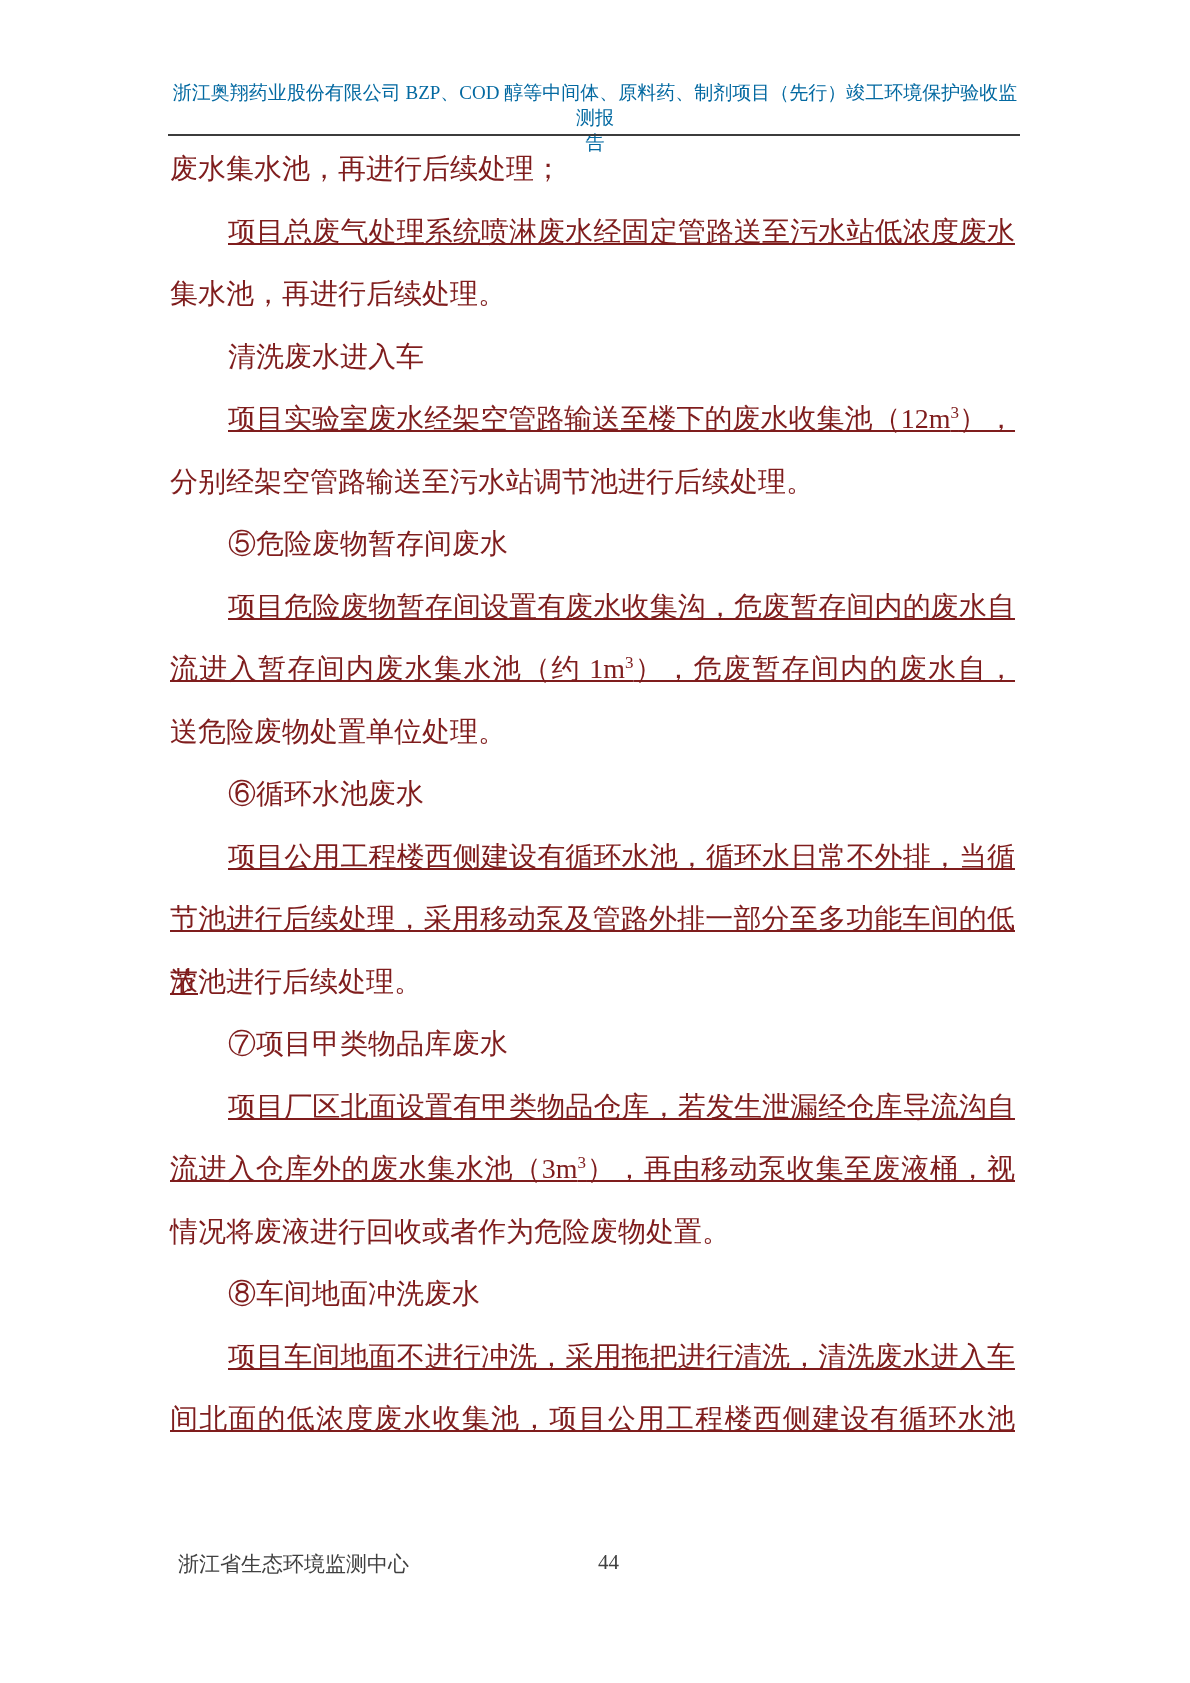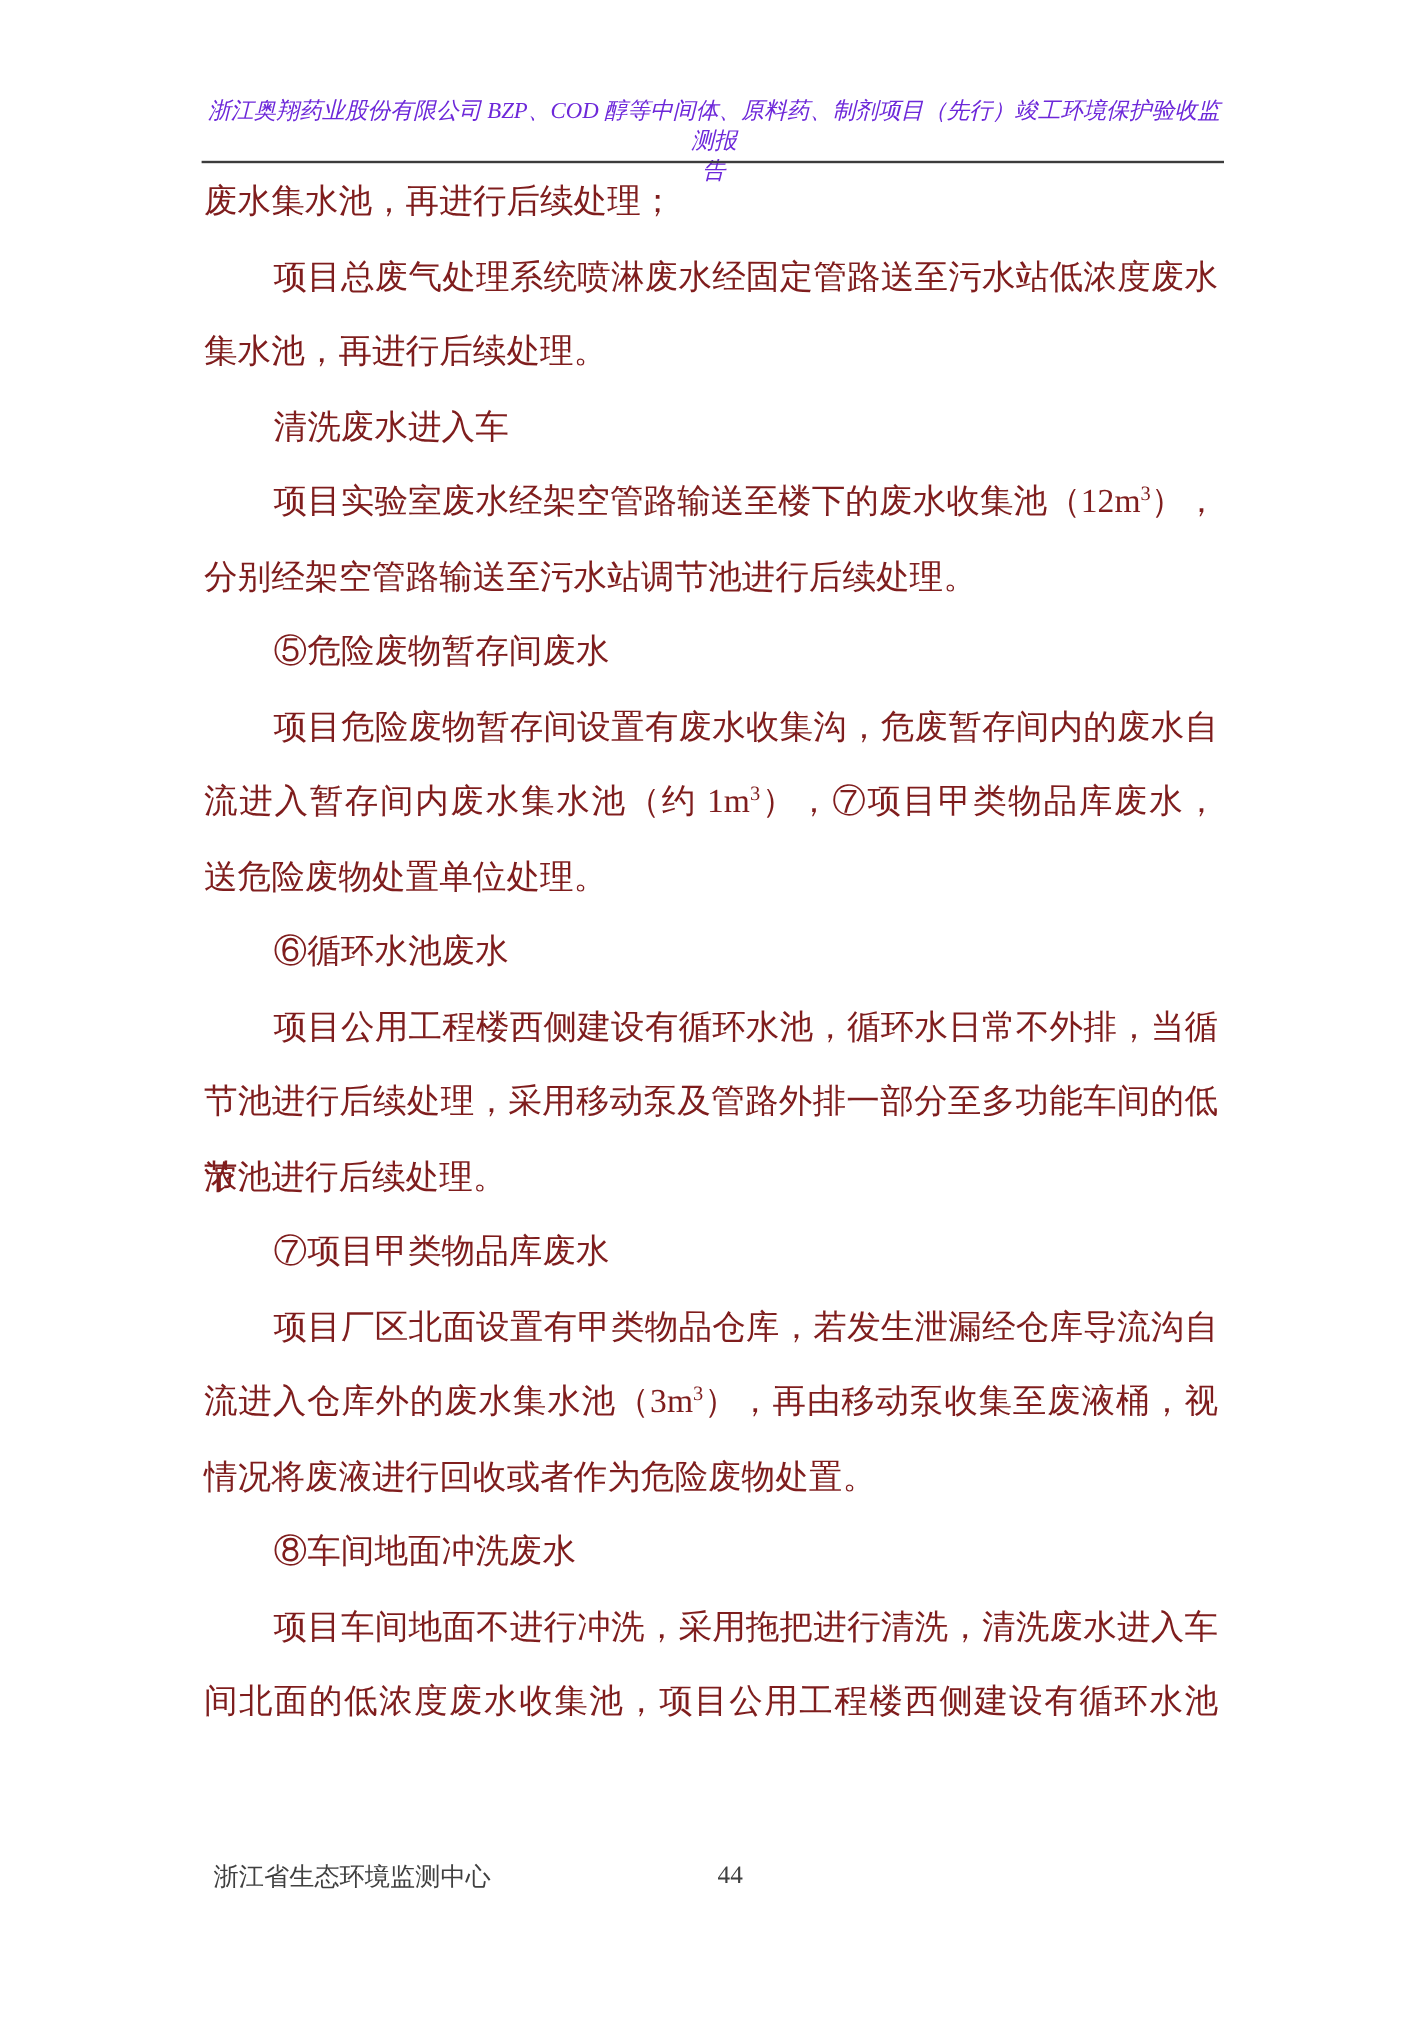--- a/index.html
+++ b/index.html
@@ -18,22 +18,21 @@
   }
   
   .header-text {
     position: absolute;
     top: 80px;
     left: 172px;
     right: 172px;
     text-align: center;
     font-size: 19px;
     line-height: 25px;
-    color: #6d28d9;
-    font-style: italic;
+    color: #0369a1;
   }
   .header-rule {
     position: absolute;
     top: 134px;
     left: 168px;
     right: 170px;
     border-top: 2px solid #3c3c3c;
   }
   
   .doc-body {
@@ -48,20 +47,21 @@
     font-size: 28px;
     letter-spacing: 0;
     color: #7f1d1d;
     text-align: left;
     white-space: nowrap;
   }
   .line.full {
     white-space: normal;
     text-align: justify;
     text-align-last: justify;
+    text-decoration: underline;
   }
   .line.indent {
     text-indent: 58px;
   }
   .line sup {
     font-size: 17px;
     line-height: 0;
   }
   
   .doc-footer {
@@ -99,21 +99,21 @@
 
   <main class="doc-body" id="doc-body">
       <div class="line"><span>废水集水池，再进行后续处理；</span></div>
       <div class="line indent full"><span>项目总废气处理系统喷淋废水经固定管路送至污水站低浓度废水</span></div>
       <div class="line"><span>集水池，再进行后续处理。</span></div>
       <div class="line indent"><span>清洗废水进入车</span></div>
       <div class="line indent full"><span>项目实验室废水经架空管路输送至楼下的废水收集池（12m</span><sup>3</sup><span>），</span></div>
       <div class="line"><span>分别经架空管路输送至污水站调节池进行后续处理。</span></div>
       <div class="line indent"><span>⑤危险废物暂存间废水</span></div>
       <div class="line indent full"><span>项目危险废物暂存间设置有废水收集沟，危废暂存间内的废水自</span></div>
-      <div class="line full"><span>流进入暂存间内废水集水池（约 1m</span><sup>3</sup><span>），⑦项目甲类物品库废水，</span></div>
+      <div class="line full"><span>流进入暂存间内废水集水池（约 1m</span><sup>3</sup><span>），危废暂存间内的废水自，</span></div>
       <div class="line"><span>送危险废物处置单位处理。</span></div>
       <div class="line indent"><span>⑥循环水池废水</span></div>
       <div class="line indent full"><span>项目公用工程楼西侧建设有循环水池，循环水日常不外排，当循</span></div>
       <div class="line full"><span>节池进行后续处理，采用移动泵及管路外排一部分至多功能车间的低浓</span></div>
       <div class="line"><span>节池进行后续处理。</span></div>
       <div class="line indent"><span>⑦项目甲类物品库废水</span></div>
       <div class="line indent full"><span>项目厂区北面设置有甲类物品仓库，若发生泄漏经仓库导流沟自</span></div>
       <div class="line full"><span>流进入仓库外的废水集水池（3m</span><sup>3</sup><span>），再由移动泵收集至废液桶，视</span></div>
       <div class="line"><span>情况将废液进行回收或者作为危险废物处置。</span></div>
       <div class="line indent"><span>⑧车间地面冲洗废水</span></div>

